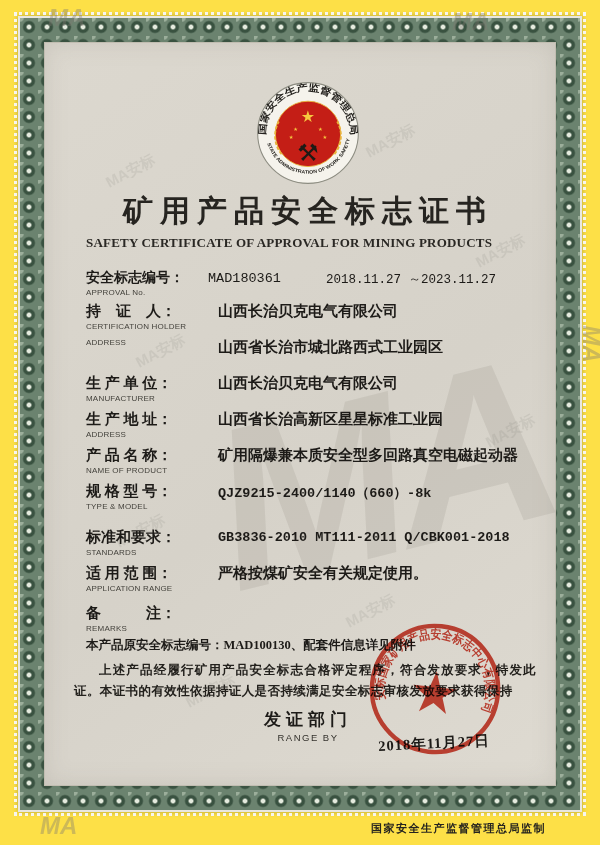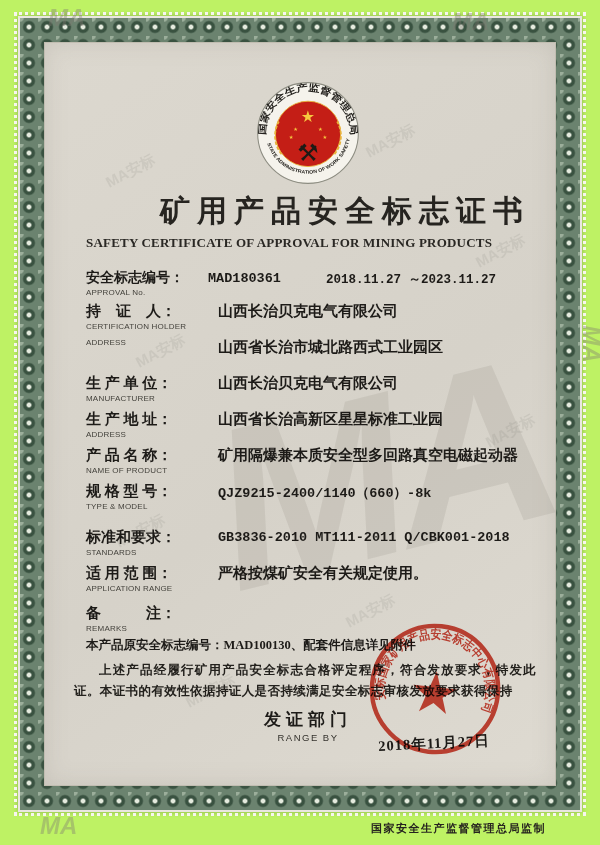--- a/index.html
+++ b/index.html
@@ -1,17 +1,17 @@
 <!DOCTYPE html>
 <html><head>
 <meta charset="utf-8">
 <style>
   html,body{margin:0;padding:0;}
   body{width:600px;height:845px;}
-  .page{position:relative;width:600px;height:845px;background:#bef264;overflow:hidden;
+  .page{position:relative;width:600px;height:845px;background:#fde047;overflow:hidden;
         font-family:"Liberation Serif","DejaVu Serif",serif;color:#1d1b18;}
   
   .frame{position:absolute;left:18px;top:16px;right:18px;bottom:33px;
          background-color:#6b836f;
          background-image:
            radial-gradient(circle at 9px 9px, rgba(238,243,231,.95) 1.6px, rgba(238,243,231,0) 3.2px),
            radial-gradient(circle at 9px 9px, rgba(24,50,34,.60) 5.2px, rgba(24,50,34,0) 6.8px),
            radial-gradient(circle at 0 0, rgba(196,210,191,.55) 3px, rgba(196,210,191,0) 4.5px);
          background-size:18px 18px;
          border:2px solid #e9e7df;
@@ -25,32 +25,32 @@
   .wm-big{position:absolute;left:168px;top:300px;z-index:1;
           font:italic bold 230px "Liberation Sans",sans-serif;letter-spacing:-12px;
           color:rgba(152,147,134,.20);transform:rotate(-14deg);user-select:none;}
   .wm-s{position:absolute;z-index:1;font:bold 15px "Liberation Sans",sans-serif;
         color:rgba(110,106,96,.12);transform:rotate(-28deg);}
   .wm-m{position:absolute;z-index:6;font:italic bold 24px "Liberation Sans",sans-serif;
         color:rgba(125,122,113,.38);}
   
   .emblem{display:block;margin:0 auto;}
   
-  .title{text-align:right;font-size:30px;font-weight:bold;letter-spacing:7px;margin-top:5px;color:#262420;}
+  .title{text-align:center;font-size:30px;font-weight:bold;letter-spacing:7px;margin-top:5px;color:#262420;}
   .subtitle{font-size:13px;font-weight:bold;letter-spacing:.2px;margin-top:3px;color:#2a2824;}
   
   .lblblk .zh{font-size:14px;font-weight:bold;line-height:18px;white-space:nowrap;}
   .lblblk .en{font-size:8px;line-height:9px;margin-top:1px;color:#44423c;
               font-family:"Liberation Sans",sans-serif;letter-spacing:.2px;white-space:nowrap;}
   .toprow{display:flex;margin-top:18px;align-items:flex-start;}
   .toprow .l1{width:122px;flex:none;}
   .toprow .v1{width:118px;flex:none;font-size:13.5px;padding-top:2px;}
   .toprow .l2{width:130px;flex:none;}
   .toprow .v2{flex:1;font-size:12.5px;padding-top:2px;white-space:nowrap;}
-  .mono{font-family:"Liberation Mono","DejaVu Sans Mono",monospace;font-weight:bold;}
+  .mono{font-family:"Liberation Mono","DejaVu Sans Mono",monospace;font-weight:normal;}
   .row{display:flex;margin-top:4px;min-height:32px;}
   .row .lblblk{width:132px;flex:none;}
   .row .zh{font-size:15px;line-height:20px;}
   .row .v{flex:1;font-size:15px;font-weight:bold;padding-top:1px;white-space:nowrap;}
   .row.gap{margin-top:14px;justify-content:flex-end;}
   .row.gap2{margin-top:8px;flex-direction:column;}
   .row .v.small{font-size:12.5px;padding-top:4px;}
   .row .v.mono{font-size:13.5px;padding-top:3px;}
   
   .footnote{margin-top:6px;margin-left:-12px;width:462px;font-size:12.5px;font-weight:600;

